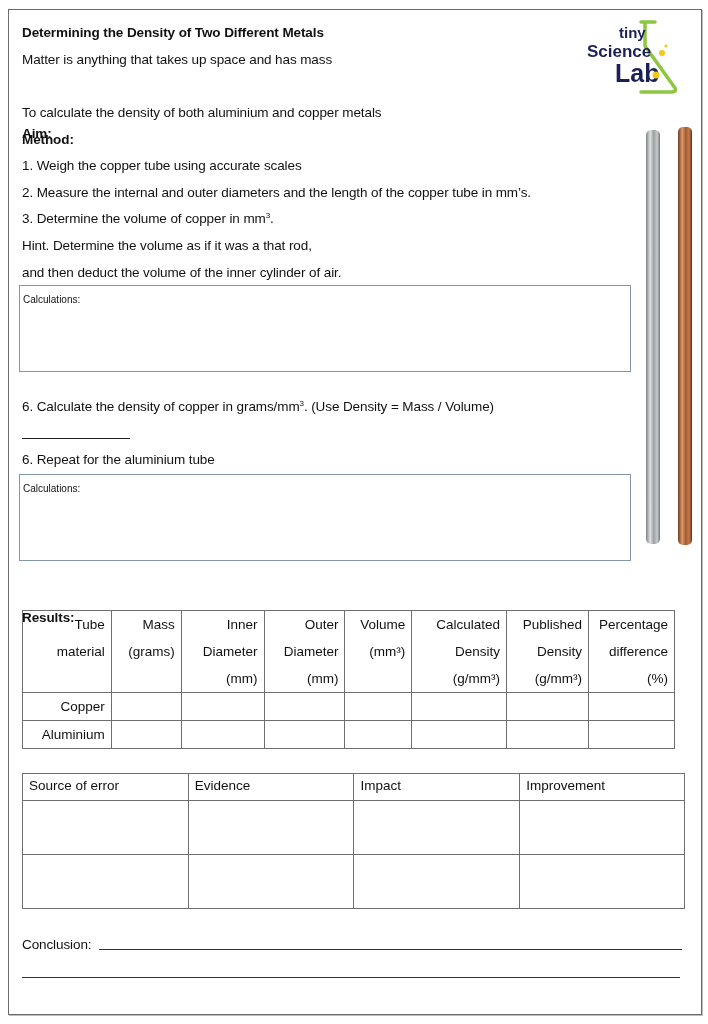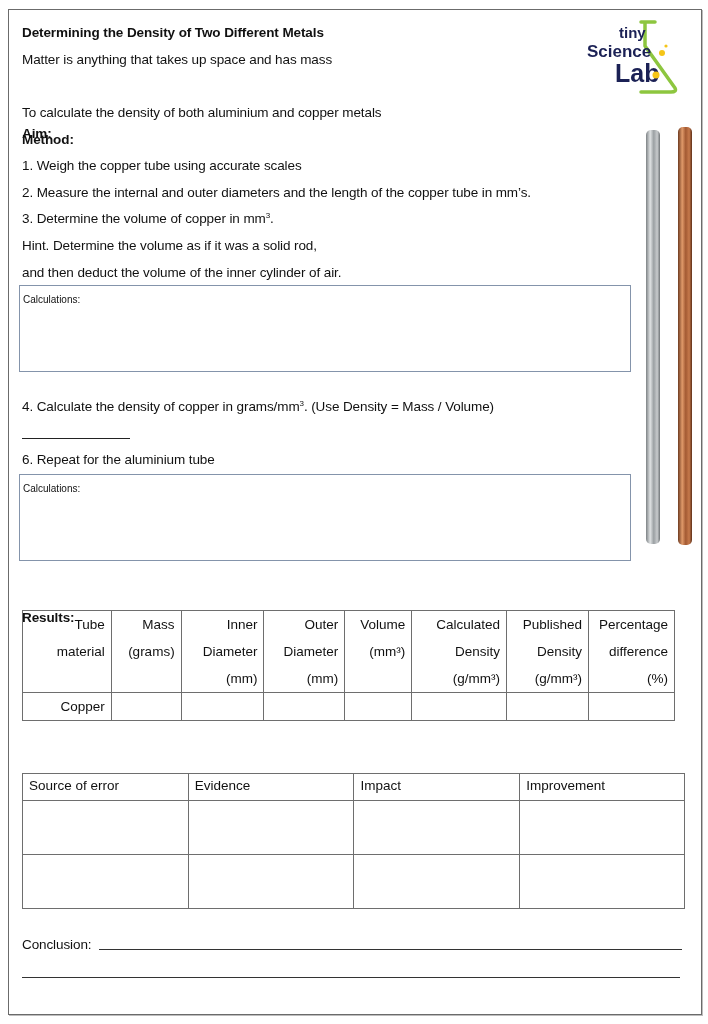--- a/index.html
+++ b/index.html
@@ -59,28 +59,28 @@
 </svg>
 
 <div class="t b" style="top:25px;">Determining the Density of Two Different Metals</div>
 <div class="t" style="top:52px;">Matter is anything that takes up space and has mass</div>
 <div class="t b" style="top:78px;margin-top:48px;">Aim:</div>
 <div class="t" style="top:105px;">To calculate the density of both aluminium and copper metals</div>
 <div class="t b" style="top:132px;">Method:</div>
 <div class="t" style="top:158px;">1. Weigh the copper tube using accurate scales</div>
 <div class="t" style="top:185px;">2. Measure the internal and outer diameters and the length of the copper tube in mm’s.</div>
 <div class="t" style="top:211px;"><span>3. Determine the volume of copper in mm</span><sup>3</sup><span>.</span></div>
-<div class="t" style="top:238px;">Hint. Determine the volume as if it was a solid rod,</div>
+<div class="t" style="top:238px;">Hint. Determine the volume as if it was a that rod,</div>
 <div class="t" style="top:265px;">and then deduct the volume of the inner cylinder of air.</div>
 
 <div class="calc-box" style="top:285px;">
   <span>Calculations:</span>
 </div>
 
-<div class="t" style="top:399px;"><span>4. Calculate the density of copper in grams/mm</span><sup>3</sup><span>. (Use Density = Mass / Volume)</span></div>
+<div class="t" style="top:399px;"><span>6. Calculate the density of copper in grams/mm</span><sup>3</sup><span>. (Use Density = Mass / Volume)</span></div>
 <div class="t" style="top:426px;"> <span class="blank" style="width:108px;"></span></div>
 <div class="t" style="top:452px;">6. Repeat for the aluminium tube</div>
 
 <div class="calc-box" style="top:474px;">
   <span>Calculations:</span>
 </div>
 
 <div class="t b" style="top:610px;">Results:</div>
 
 <table class="results" style="left:22px; top:610px; width:653px;text-align:right;">
@@ -140,20 +140,30 @@
   <tr>
     <td>Copper</td>
     <td></td>
     <td></td>
     <td></td>
     <td></td>
     <td></td>
     <td></td>
     <td></td>
   </tr>
+  <tr>
+    <td>Aluminium</td>
+    <td></td>
+    <td></td>
+    <td></td>
+    <td></td>
+    <td></td>
+    <td></td>
+    <td></td>
+  </tr>
 </tbody>
   </table>
 
 <table class="errors" style="left:22px; top:773px; width:663px;border-radius:25px;">
   <colgroup>
       <col style="width:166px">
       <col style="width:166px">
       <col style="width:166px">
       <col style="width:165px">
     </colgroup>

